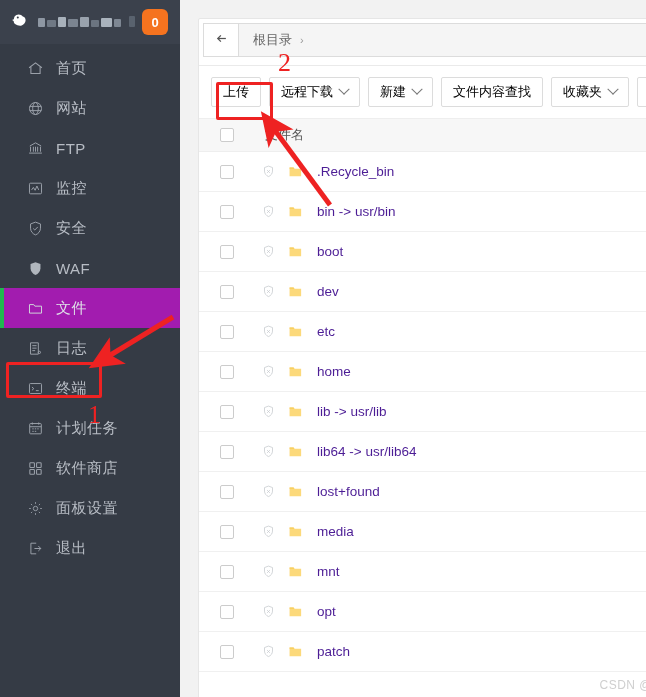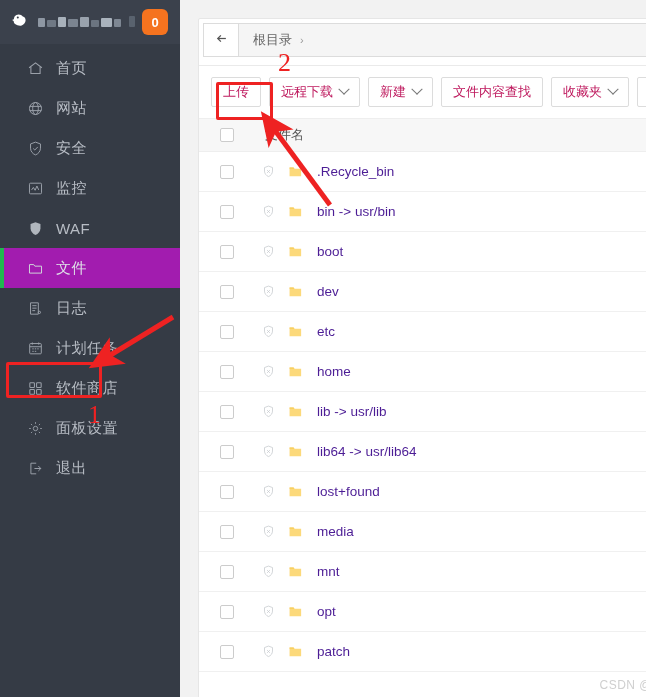--- a/index.html
+++ b/index.html
@@ -154,21 +154,21 @@
     height: 30px;
     border: 1px solid #dcdcdc;
     background: #fff;
     border-radius: 2px;
     display: inline-flex;
     align-items: center;
     justify-content: center;
     gap: 5px;
     padding: 0 11px;
     font-size: 13px;
-    color: #be185d;
+    color: #000000;
     cursor: pointer;
     flex: 0 0 auto;
   }
   .caret {
     display: inline-block;
     width: 8px; height: 8px;
     border-right: 1.4px solid #777;
     border-bottom: 1.4px solid #777;
     transform: rotate(45deg) translate(-2px,-2px);
     margin-left: 2px;
@@ -287,40 +287,50 @@
         <span class="nav-ico">
           <svg viewBox="0 0 24 24" width="17" height="17" fill="none" stroke="currentColor" stroke-width="1.4">
             <circle cx="12" cy="12" r="8.5"></circle>
               <ellipse cx="12" cy="12" rx="4" ry="8.5"></ellipse>
             <path d="M3.8 9h16.4M3.8 15h16.4"></path>
           </svg>
         </span>
         <span class="nav-label">网站</span>
       </div>
 
-
+      <div class="nav-item">
+        <span class="nav-ico">
+          <svg viewBox="0 0 24 24" width="17" height="17" fill="none" stroke="currentColor" stroke-width="1.4">
+            <path d="M4 8.5l8-4.5 8 4.5"></path>
+              <path d="M5 9.5v7M9 9.5v7M12 9.5v7M15 9.5v7M19 9.5v7"></path>
+            <path d="M3 18.5h18"></path>
+          </svg>
+        </span>
+        <span class="nav-label">FTP</span>
+      </div>
+
+
+      <div class="nav-item">
+        <span class="nav-ico">
+          <svg viewBox="0 0 24 24" width="17" height="17" fill="none" stroke="currentColor" stroke-width="1.4">
+            <rect x="3.5" y="4.5" width="17" height="15" rx="1.5"></rect>
+            <path d="M6.5 14l2.5-3.5 2.5 4 2.5-6 2.5 5.5"></path>
+          </svg>
+        </span>
+        <span class="nav-label">监控</span>
+      </div>
 
       <div class="nav-item">
         <span class="nav-ico">
           <svg viewBox="0 0 24 24" width="17" height="17" fill="none" stroke="currentColor" stroke-width="1.4">
             <path d="M12 3l7 2.6v6c0 4.3-3 8-7 9.4-4-1.4-7-5.1-7-9.4v-6z"></path>
             <path d="M8.8 12l2.2 2.2 4.2-4.4"></path>
           </svg>
         </span>
         <span class="nav-label">安全</span>
-      </div>
-
-      <div class="nav-item">
-        <span class="nav-ico">
-          <svg viewBox="0 0 24 24" width="17" height="17" fill="none" stroke="currentColor" stroke-width="1.4">
-            <rect x="3.5" y="4.5" width="17" height="15" rx="1.5"></rect>
-            <path d="M6.5 14l2.5-3.5 2.5 4 2.5-6 2.5 5.5"></path>
-          </svg>
-        </span>
-        <span class="nav-label">监控</span>
       </div>
 
       <div class="nav-item">
         <span class="nav-ico">
           <svg viewBox="0 0 24 24" width="17" height="17">
             <path d="M12 3l7 2.6v6c0 4.3-3 8-7 9.4-4-1.4-7-5.1-7-9.4v-6z" fill="#b0b6bd"></path>
           </svg>
         </span>
         <span class="nav-label">WAF</span>
       </div>
@@ -338,20 +348,29 @@
         <span class="nav-ico">
           <svg viewBox="0 0 24 24" width="17" height="17" fill="none" stroke="currentColor" stroke-width="1.4">
             <path d="M5 4h11v16H5z"></path>
               <path d="M7.5 8h6M7.5 11.5h6M7.5 15h4"></path>
             <circle cx="17.5" cy="17.5" r="1.6"></circle>
           </svg>
         </span>
         <span class="nav-label">日志</span>
       </div>
 
+      <div class="nav-item">
+        <span class="nav-ico">
+          <svg viewBox="0 0 24 24" width="17" height="17" fill="none" stroke="currentColor" stroke-width="1.4">
+            <rect x="3.5" y="5" width="17" height="14" rx="1.3"></rect>
+            <path d="M7 10l2.6 2.2L7 14.5M12.5 15h4"></path>
+          </svg>
+        </span>
+        <span class="nav-label">终端</span>
+      </div>
 
       <div class="nav-item">
         <span class="nav-ico">
           <svg viewBox="0 0 24 24" width="17" height="17" fill="none" stroke="currentColor" stroke-width="1.4">
             <rect x="3.8" y="5" width="16.4" height="14.5" rx="1.3"></rect>
             <path d="M3.8 9.5h16.4M7.5 3.5v3M16.5 3.5v3"></path>
             <path d="M7.5 12.5h2M11 12.5h2M14.5 12.5h2M7.5 16h2M11 16h2"></path>
           </svg>
         </span>
         <span class="nav-label">计划任务</span>

